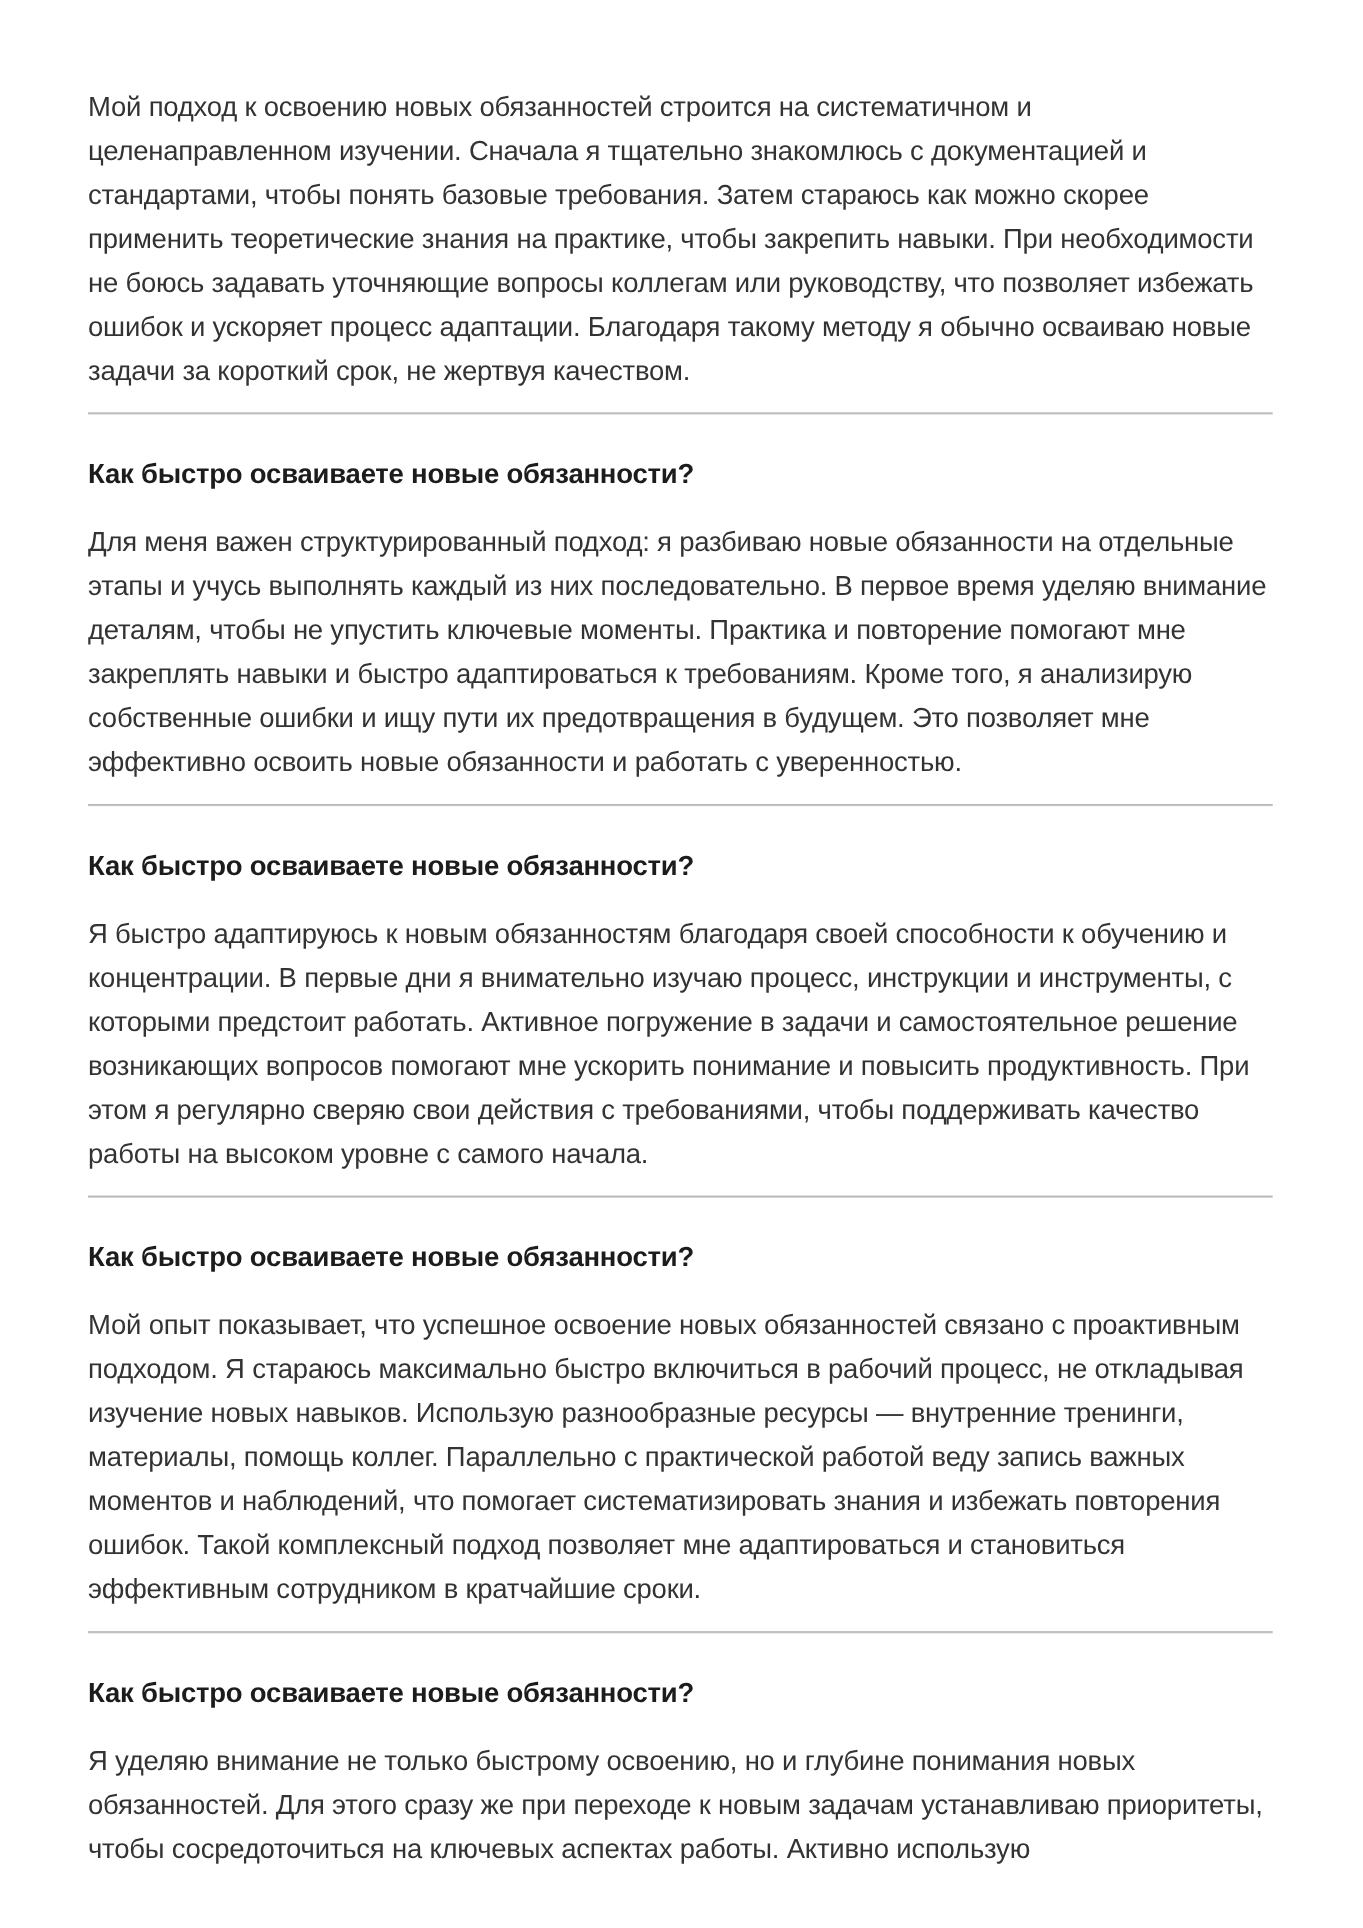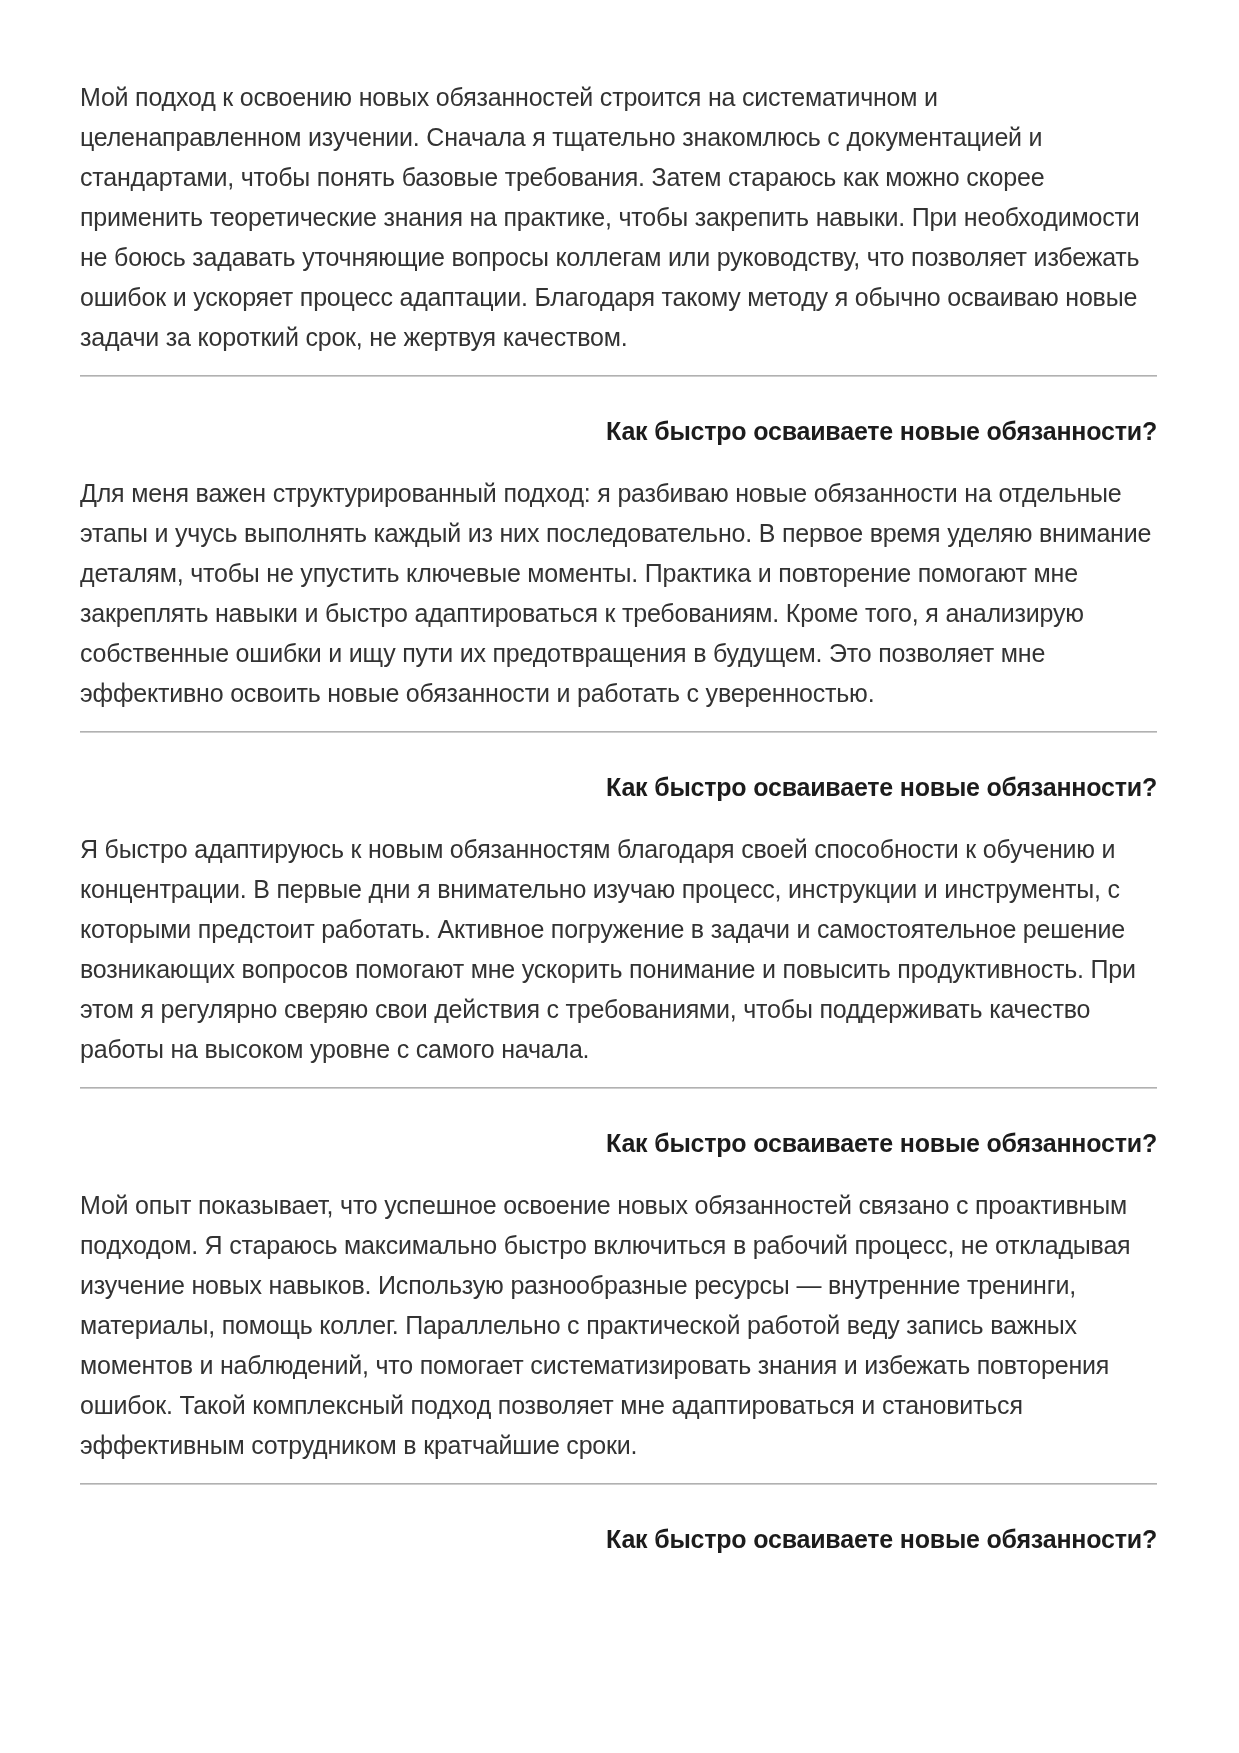--- a/index.html
+++ b/index.html
@@ -25,21 +25,20 @@
     color: #333333;
     margin: 0 0 18px 0;
   }
   .question {
     font-size: 25px;
     line-height: 40px;
     letter-spacing: -0.2px;
     font-weight: 700;
     color: #1c1c1c;
     margin: 34px 0 22px 0;
-    text-align: right;
   }
   .divider {
     border: none;
     height: 2px;
     margin: 8px 0 0 0;
     background: linear-gradient(to bottom, #a3a3a3, #dcdcdc);
   }
 </style>
 </head>
 <body>
@@ -63,14 +62,15 @@
   <hr class="divider">
 
   <h3 class="question">Как быстро осваиваете новые обязанности?</h3>
 
   <p class="para">Мой опыт показывает, что успешное освоение новых обязанностей связано с проактивным подходом. Я стараюсь максимально быстро включиться в рабочий процесс, не откладывая изучение новых навыков. Использую разнообразные ресурсы — внутренние тренинги, материалы, помощь коллег. Параллельно с практической работой веду запись важных моментов и наблюдений, что помогает систематизировать знания и избежать повторения ошибок. Такой комплексный подход позволяет мне адаптироваться и становиться эффективным сотрудником в кратчайшие сроки.</p>
 
   <hr class="divider">
 
   <h3 class="question">Как быстро осваиваете новые обязанности?</h3>
 
+  <p class="para">Я уделяю внимание не только быстрому освоению, но и глубине понимания новых обязанностей. Для этого сразу же при переходе к новым задачам устанавливаю приоритеты, чтобы сосредоточиться на ключевых аспектах работы. Активно использую</p>
 
 </div>
 
 </body></html>

